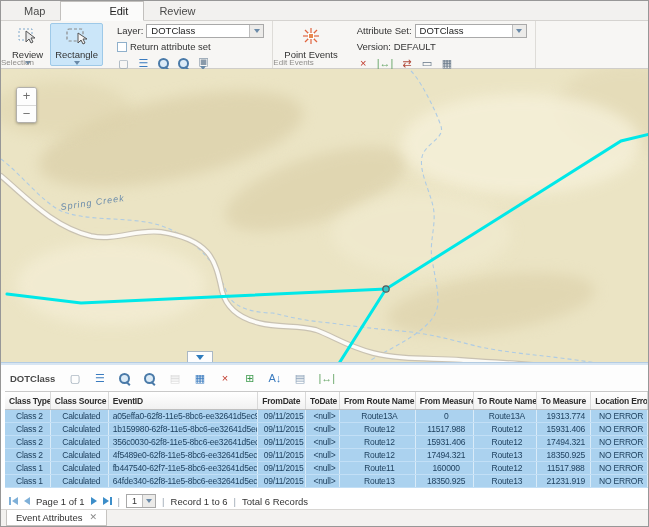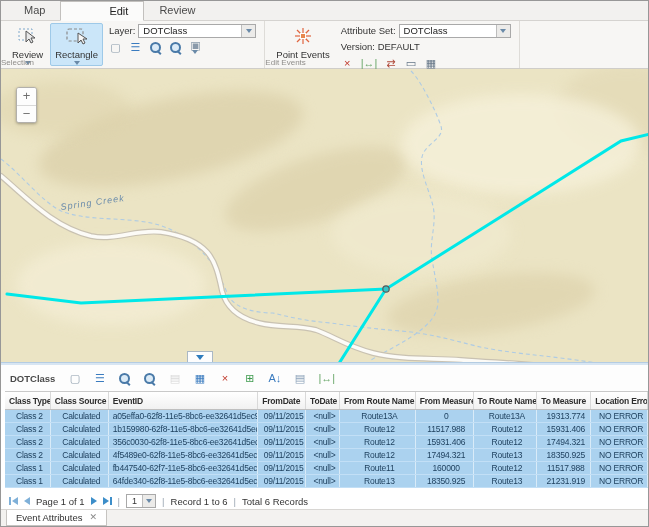--- a/index.html
+++ b/index.html
@@ -3,33 +3,33 @@
 <meta charset="utf-8">
 <style>
   html,body{margin:0;padding:0;background:#ddd;}
   *{box-sizing:border-box;}
   .app{
     width:649px;height:527px;border:1px solid #979797;background:#fff;
     font-family:"Liberation Sans","DejaVu Sans",sans-serif;
     display:flex;flex-direction:column;overflow:hidden;position:relative;
   }
   
-  .tab-row{height:20px;background:#f2f1ef;border-bottom:1px solid #d5d3d0;display:flex;align-items:flex-start;padding-left:8px;flex:0 0 auto;}
+  .tab-row{height:20px;background:#f2f1ef;border-bottom:1px solid #d5d3d0;display:flex;align-items:center;padding-left:8px;flex:0 0 auto;}
   .rtab{font-size:11px;color:#4a4a4a;padding:3px 15px 3px;cursor:default;}
   .rtab.active{background:#fbfbfa;border:1px solid #c2c0bd;border-bottom:1px solid #fbfbfa;margin-bottom:-1px;color:#222;padding-left:48px;}
   
   .ribbon-body{height:48px;background:#f7f6f4;border-bottom:1px solid #cfcdc9;display:flex;flex:0 0 auto;}
   .rgroup{position:relative;display:flex;align-items:flex-start;padding:2px 8px 11px 6px;border-right:1px solid #dedcd8;}
   .group-label{position:absolute;bottom:1px;left:0;right:0;font-size:8px;color:#8f8d8a;}
   .big-btn{display:flex;flex-direction:column;align-items:center;font-size:9.5px;color:#333;padding:2px 4px 0;border:1px solid transparent;border-radius:2px;margin-right:2px;line-height:10px;}
   .big-btn.active{background:#cbe6f9;border-color:#9ec9e8;}
   .big-btn .lbl{margin-top:2px;text-align:center;}
   .caret-down{display:inline-block;width:0;height:0;border-left:3px solid transparent;border-right:3px solid transparent;border-top:4px solid #6a8aa8;}
   .big-btn .caret-down{margin-top:1px;}
-  .ctrl-col{display:flex;flex-direction:column;margin-left:4px;font-size:9.5px;color:#333;gap:1px;}
+  .ctrl-col{display:flex;flex-direction:column;margin-left:12px;font-size:9.5px;color:#333;gap:1px;}
   .ctrl-row{display:flex;align-items:center;gap:3px;height:15px;}
   .combo{display:inline-flex;height:14px;border:1px solid #a9a9a9;background:#fff;align-items:center;}
   .combo .val{padding:0 4px;font-size:9.5px;color:#222;flex:1;white-space:nowrap;overflow:hidden;}
   .combo .drop{width:14px;height:100%;background:#ecebe9;border-left:1px solid #bdbdbd;display:flex;align-items:center;justify-content:center;}
   .checkbox{width:10px;height:10px;border:1px solid #8fb0cb;background:#fff;display:inline-block;flex:0 0 auto;}
   .mini-icons{display:flex;gap:7px;margin-top:2px;align-items:center;}
   .mini-icon{min-width:13px;height:13px;font-size:11px;line-height:13px;text-align:center;display:inline-flex;align-items:center;justify-content:center;white-space:nowrap;}
   .mini-icon.disabled{opacity:.55;}
   .mini-icon.with-caret{flex-direction:column;line-height:9px;}
   .magnifier{position:relative;width:13px;height:13px;}
@@ -106,20 +106,24 @@
       </div>
       <div class="ctrl-col">
         <div class="ctrl-row">
           <span>Layer:</span>
           <span class="combo" style="width:118px">
             <span class="val">DOTClass</span>
             <span class="drop">
                 <span class="caret-down"></span>
               </span>
           </span>
+        </div>
+        <div class="ctrl-row">
+          <span class="checkbox"></span>
+          <span>Return attribute set</span>
         </div>
         <div class="mini-icons">
             <span class="mini-icon" style="color: rgb(138, 154, 170);">▢</span>
             <span class="mini-icon" style="color: rgb(58, 123, 191);">☰</span>
             <span class="mini-icon magnifier"></span>
             <span class="mini-icon magnifier"></span>
             <span class="mini-icon with-caret" style="color: rgb(138, 154, 170);">▣<span class="caret-down"></span></span>
           </div>
       </div>
       <div class="group-label">Selection</div>

